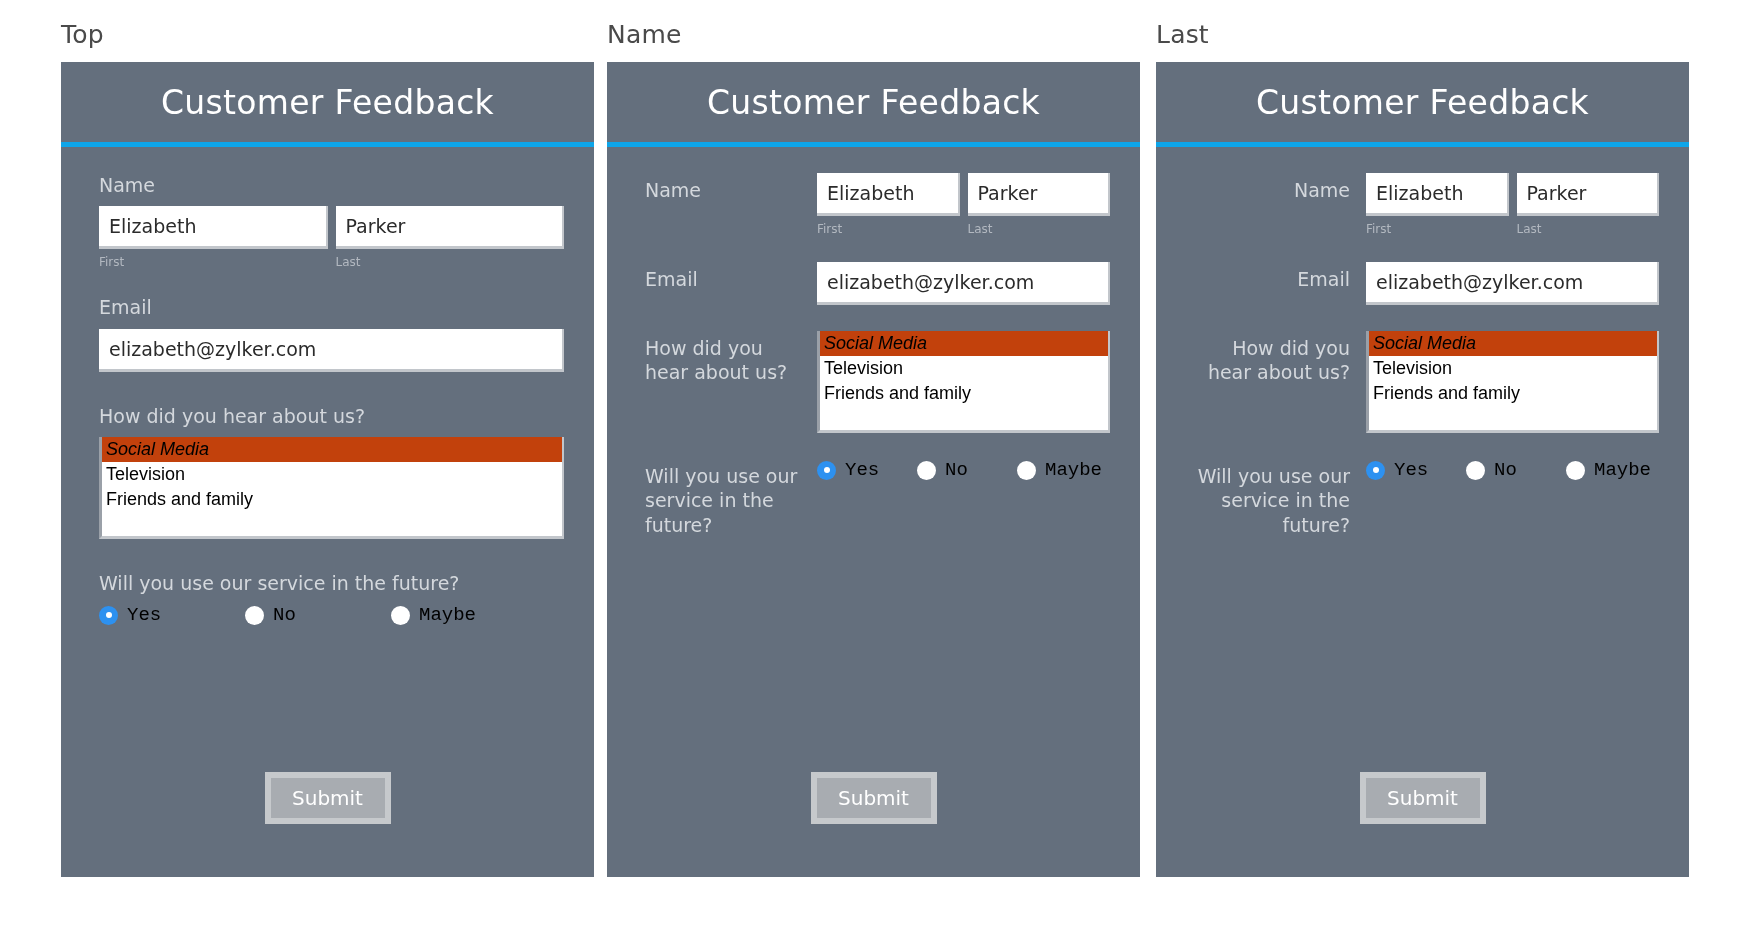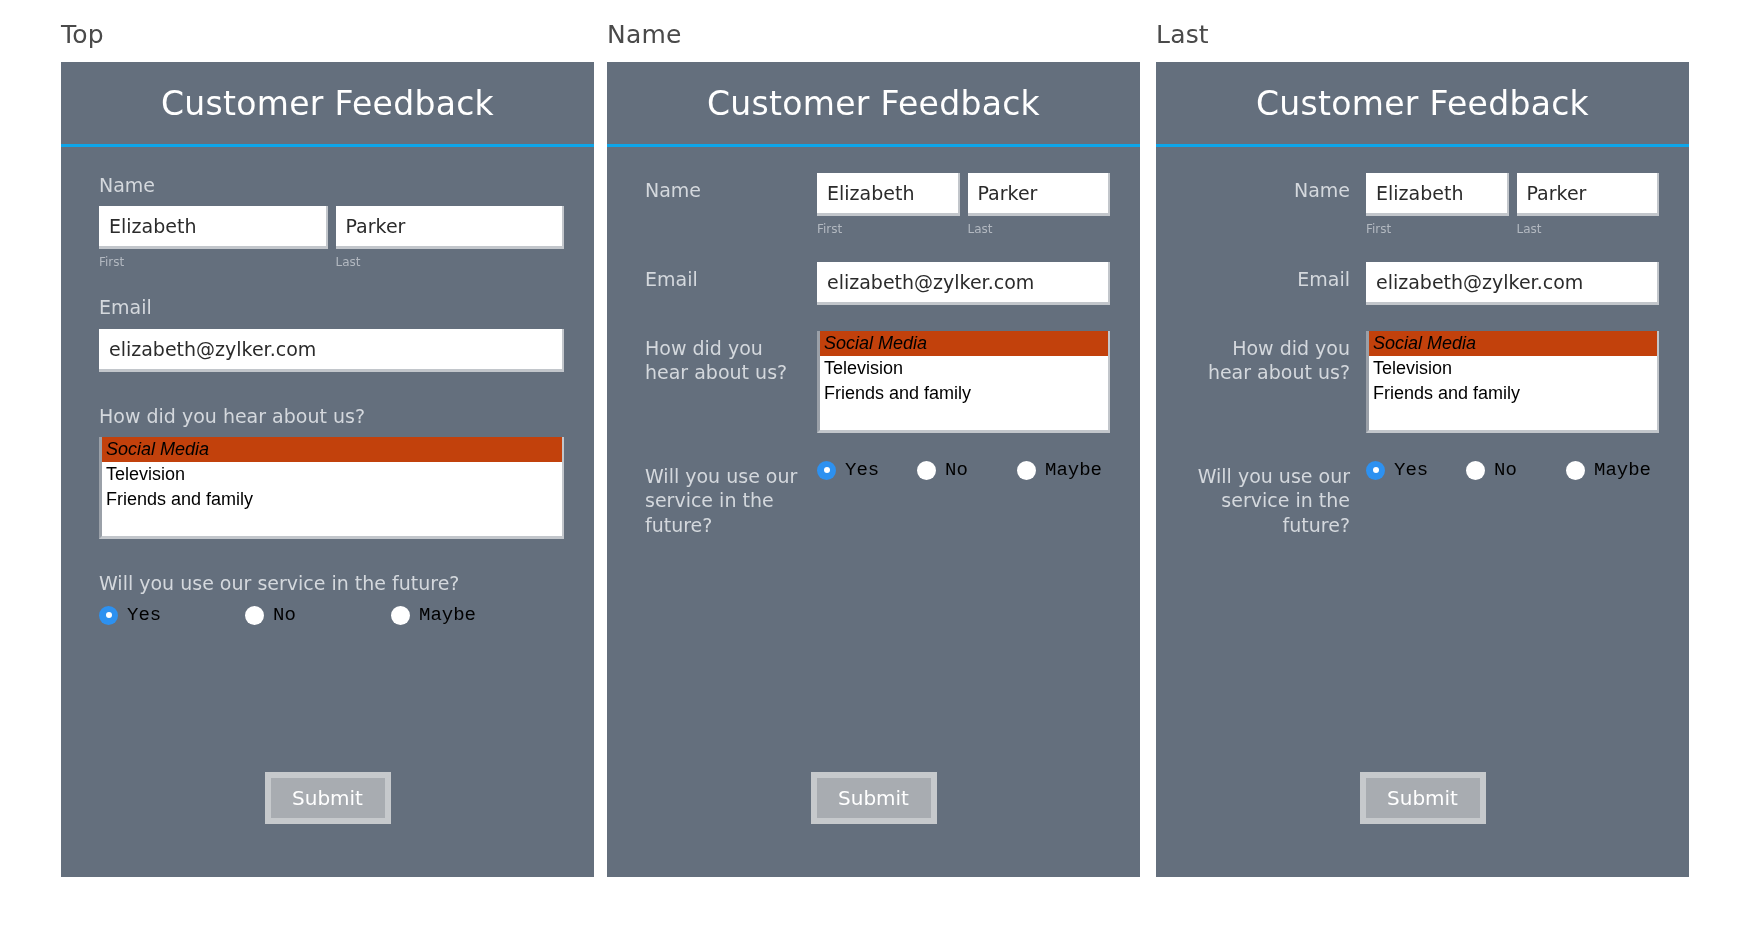--- a/index.html
+++ b/index.html
@@ -39,21 +39,21 @@
   .card {
     position: absolute;
     top: 62px; left: 0;
     width: 533px;
     height: 815px;
     background: #646f7d;
     overflow: hidden;
   }
   .card-header {
     height: 85px;
-    border-bottom: 3px solid #0ea5e9;
+    border-bottom: 5px solid #0ea5e9;
     display: flex;
     align-items: center;
     justify-content: center;
   }
   .card-title {
     color: #ffffff;
     font-size: 33px;
     font-weight: 400;
     font-family: "DejaVu Sans", sans-serif;
     letter-spacing: .3px;

